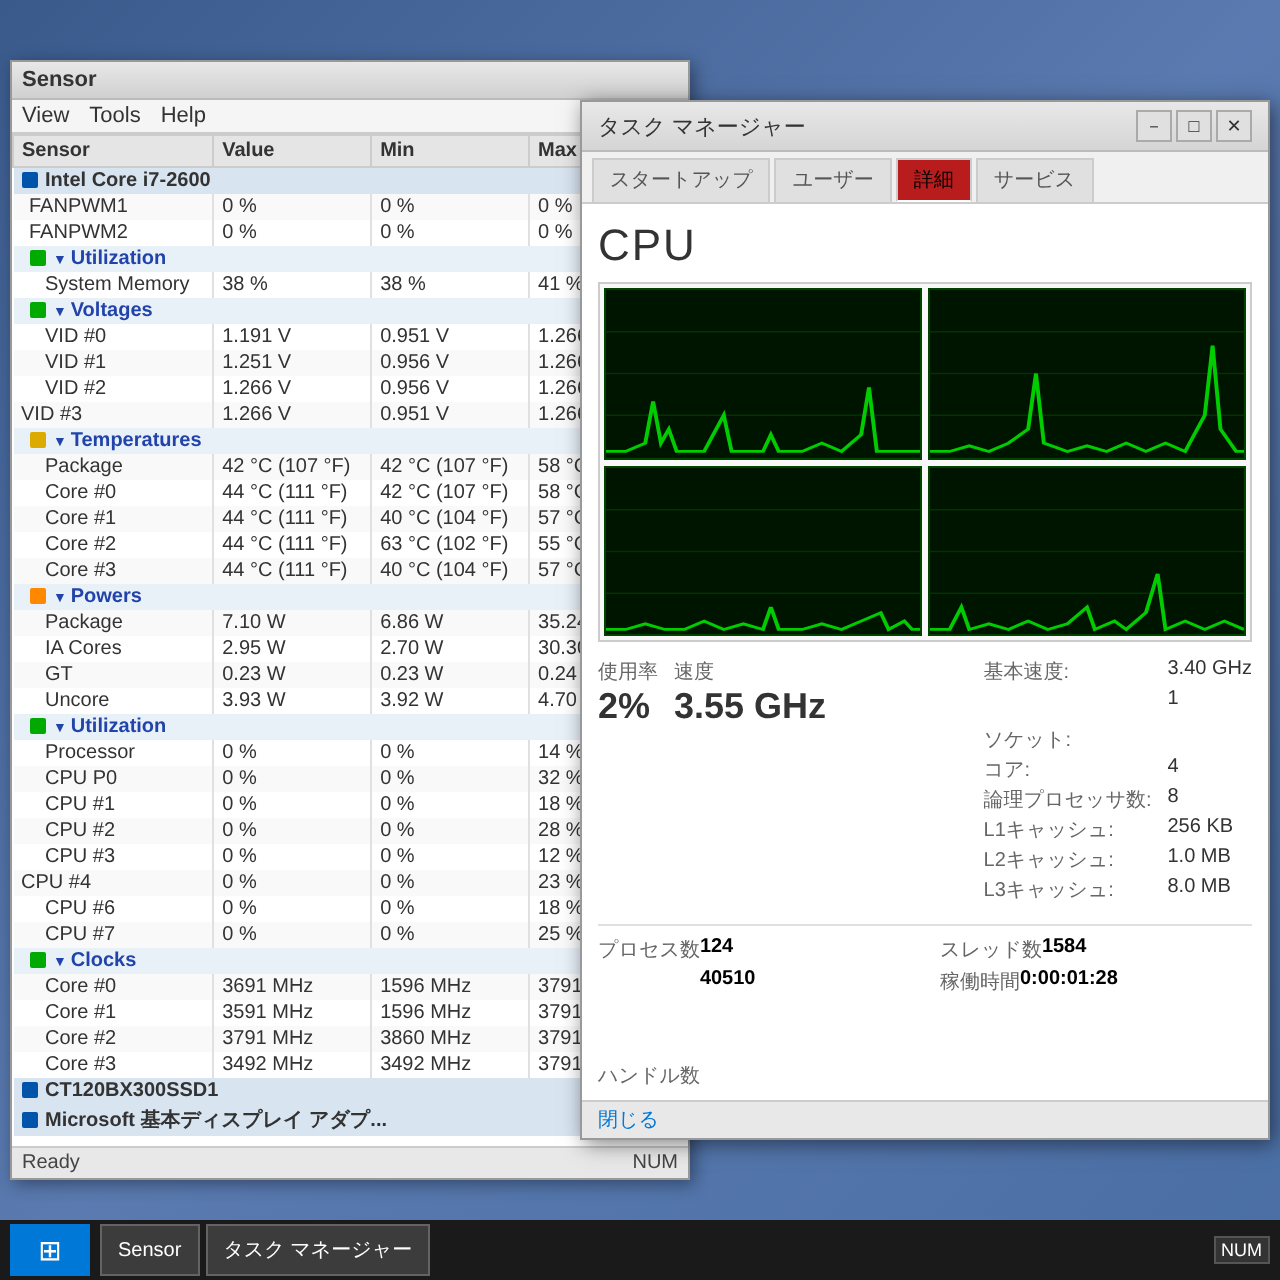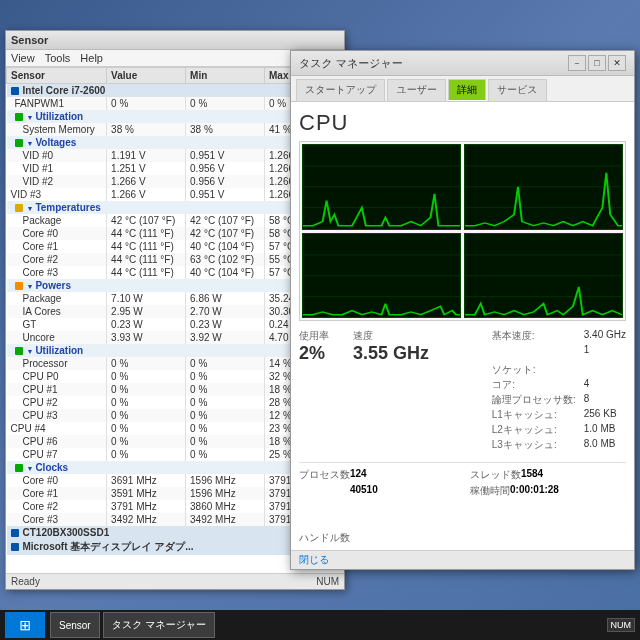--- a/index.html
+++ b/index.html
@@ -175,21 +175,21 @@
       font-size: 10px;
       border: 1px solid #ccc;
       border-bottom: none;
       margin-right: 2px;
       background: #e0e0e0;
       color: #555;
       cursor: pointer;
     }
 
     .tab.active {
-      background: #84cc16;
+      background: #b91c1c;
       color: #000;
       border-bottom: 1px solid white;
       text-align: right;
     }
 
     .taskmgr-body {
       flex: 1;
       display: flex;
       flex-direction: column;
       background: white;
@@ -359,20 +359,26 @@
         <tbody id="sensor-tbody">
         <tr class="section-header">
               <td colspan="4" style="font-weight: bold; padding-left: 4px; font-size: 10px;"><span style="display: inline-block; width: 8px; height: 8px; background: rgb(0, 85, 170); border-radius: 1px; margin-right: 4px; vertical-align: middle;"></span>Intel Core i7-2600</td>
             </tr>
             <tr>
               <td style="padding-left: 8px;">FANPWM1</td>
               <td>0 %</td>
               <td>0 %</td>
               <td>0 %</td>
             </tr>
+            <tr>
+              <td style="padding-left: 8px;">FANPWM2</td>
+              <td>0 %</td>
+              <td>0 %</td>
+              <td>0 %</td>
+            </tr>
             <tr style="background: rgb(232, 240, 248);">
               <td colspan="4" style="font-weight: bold; padding-left: 8px; font-size: 10px; color: rgb(34, 68, 170);"><span style="display: inline-block; width: 8px; height: 8px; background: rgb(0, 170, 0); border-radius: 1px; margin-right: 4px; vertical-align: middle;"></span><span style="font-size: 7px;">▼ </span>Utilization</td>
             </tr>
             <tr>
               <td style="padding-left: 16px;">System Memory</td>
               <td>38 %</td>
               <td>38 %</td>
               <td>41 %</td>
             </tr>
             <tr style="background: rgb(232, 240, 248);">
@@ -612,21 +618,21 @@
             <line x1="0" y1="15" x2="80" y2="15" stroke="#003300" stroke-width="0.5"></line>
             <line x1="0" y1="30" x2="80" y2="30" stroke="#003300" stroke-width="0.5"></line>
             <line x1="0" y1="45" x2="80" y2="45" stroke="#003300" stroke-width="0.5"></line>
             <polyline points="0,58 5,58 8,50 10,58 15,56 20,58 25,55 30,58 35,56 40,50 42,58 47,55 50,58 55,52 58,38 60,58 65,55 70,58 75,55 80,58" fill="none" stroke="#00cc00" stroke-width="1"></polyline>
           </svg>
         </div>
       </div>
 
       <div class="stats-section">
         <div style="font-size:10px;">
-          <div style="display:flex;gap:24px;margin-bottom:16px;">
+          <div style="display:flex;gap:8px;margin-bottom:16px;">
             <div>
               <div style="color:#666;">使用率</div>
               <div style="font-size:18px;font-weight:bold;color:#333;">2%</div>
             </div>
             <div>
               <div style="color:#666;">速度</div>
               <div style="font-size:18px;font-weight:bold;color:#333;">3.55 GHz</div>
             </div>
           </div>
         </div>

